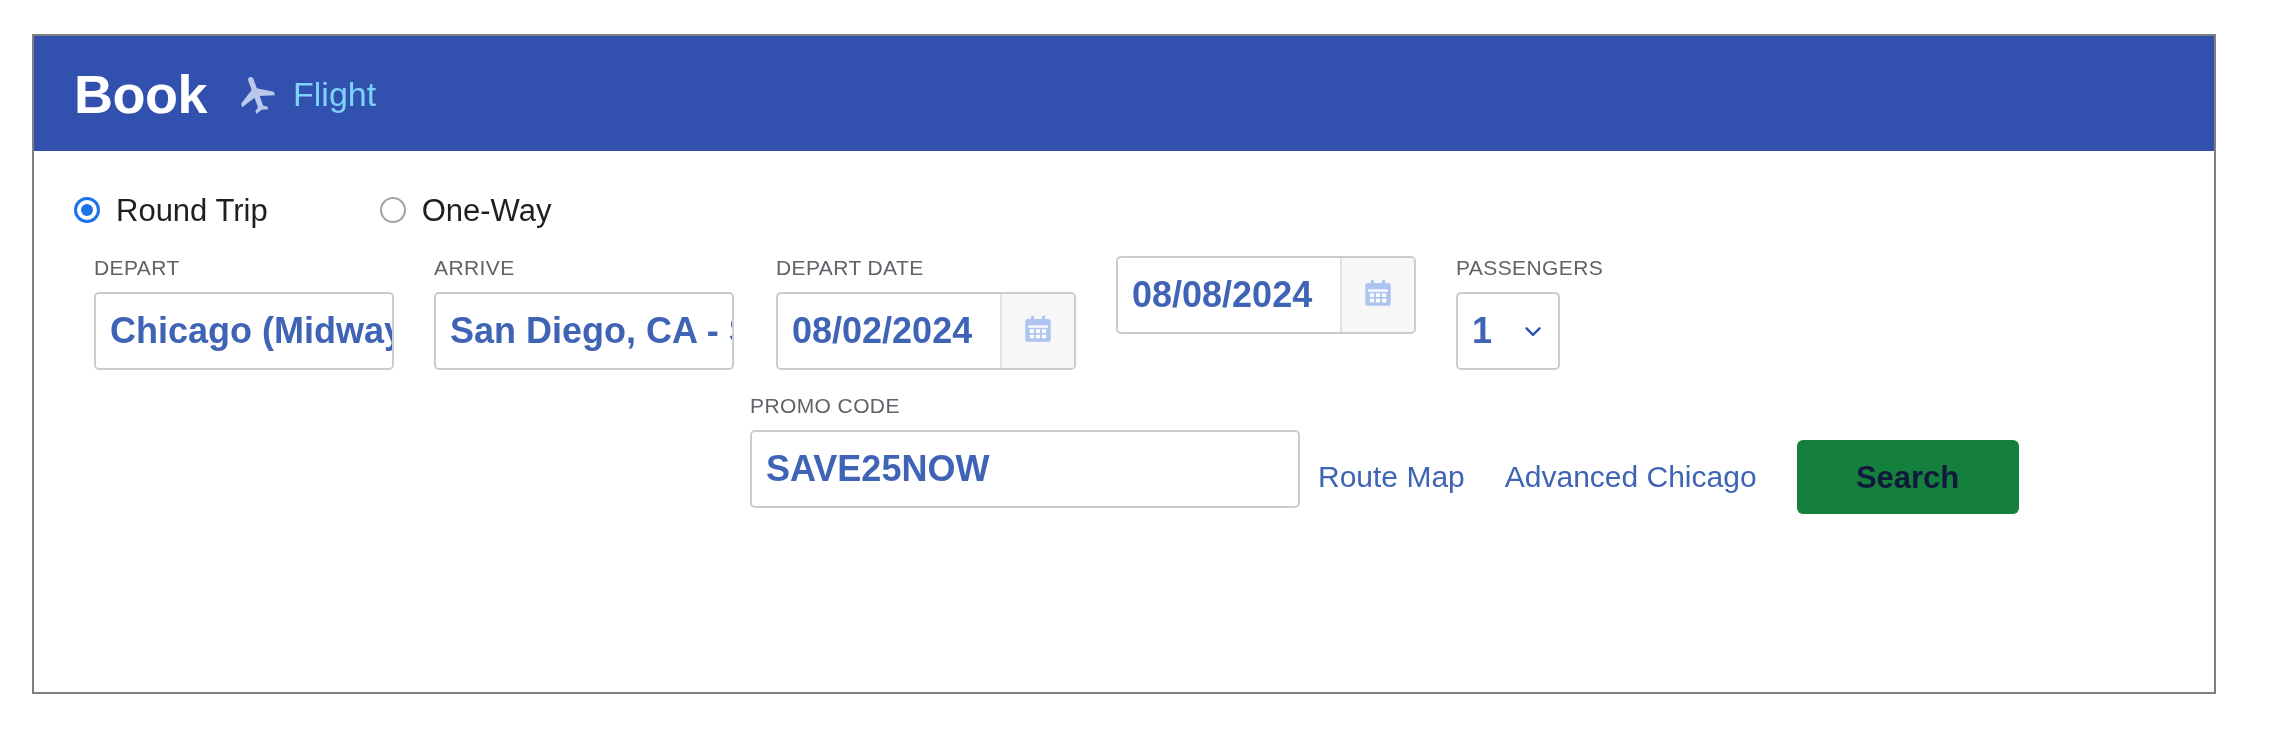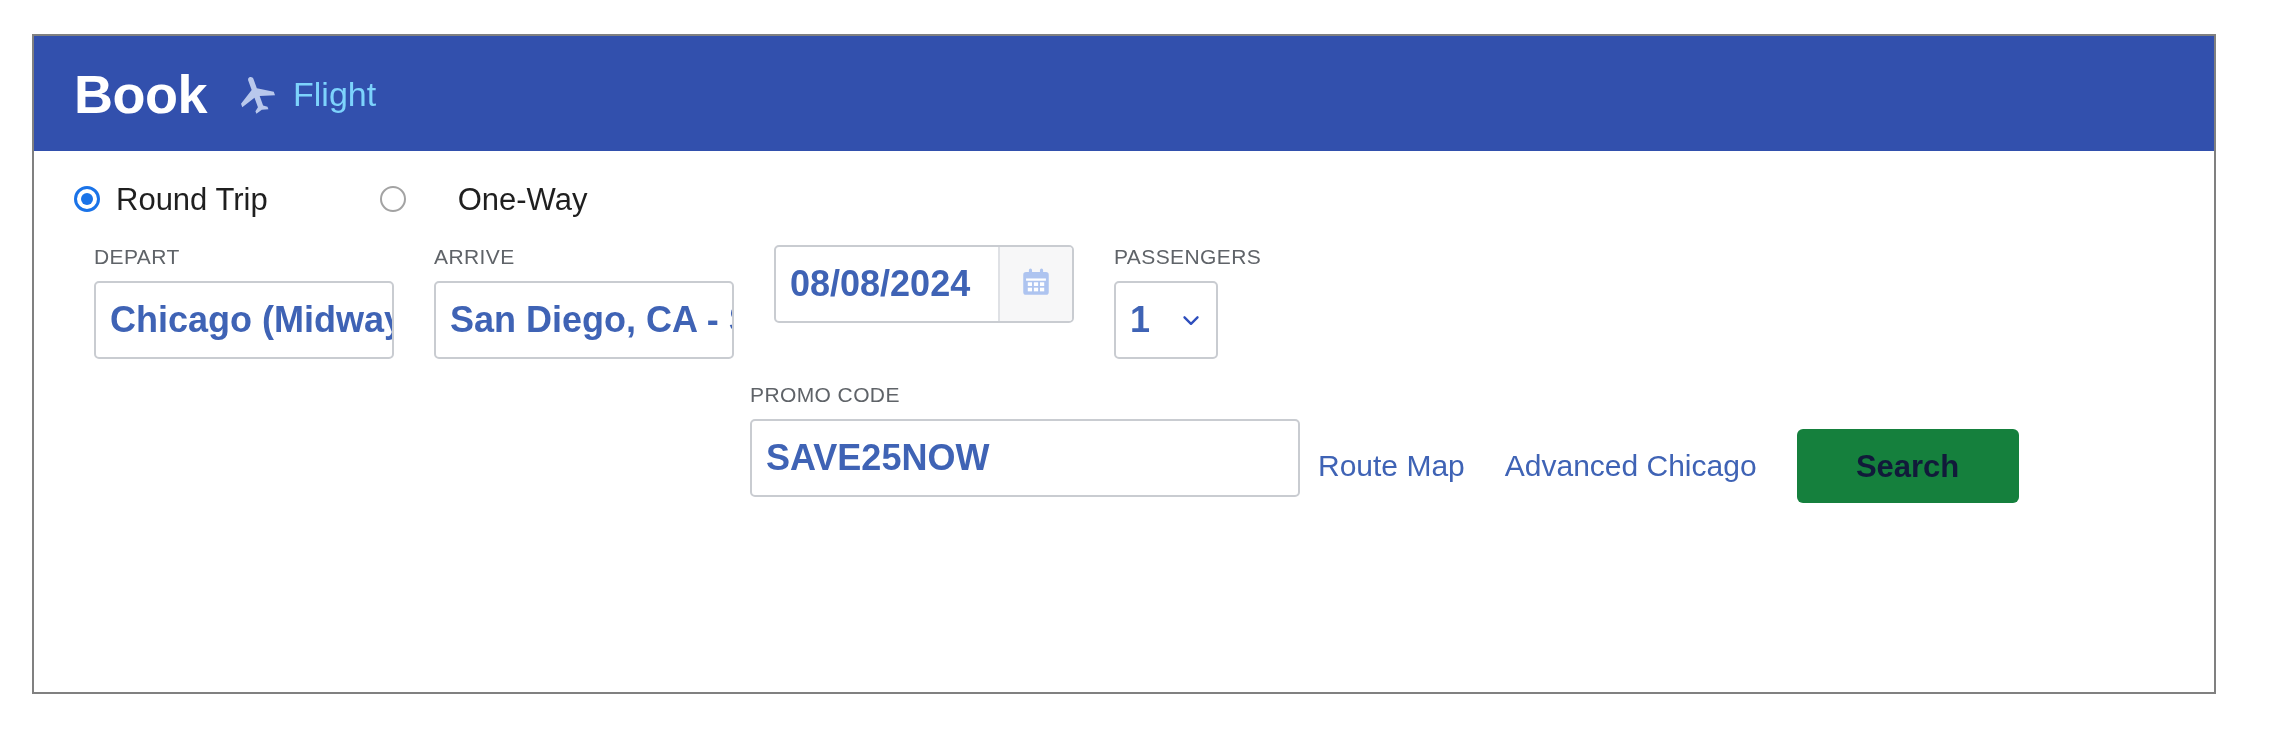--- a/index.html
+++ b/index.html
@@ -58,37 +58,37 @@
   .brand-flight {
     color: #7dd3fc;
     font-size: 34px;
     font-weight: normal;
     margin-left: 14px;
     line-height: 1;
   }
 
   
   .card-body {
-    padding: 26px 40px 0 40px;
+    padding: 37px 40px 0 40px;
     box-sizing: border-box;
   }
 
   
   .trip-type-row {
     display: flex;
     align-items: center;
     height: 44px;
     margin-bottom: 24px;
   }
   .radio-option {
     display: flex;
     align-items: center;
     cursor: pointer;
   }
-  .radio-option + .radio-option { margin-left: 112px; gap: 36px; }
+  .radio-option + .radio-option { margin-left: 112px; }
 
   .radio-dot {
     width: 26px;
     height: 26px;
     border-radius: 50%;
     box-sizing: border-box;
     flex: none;
     position: relative;
   }
   .radio-dot.checked {
@@ -275,20 +275,42 @@
           </div>
         </div>
 
         <div class="col-arrive">
           <div class="field-label">ARRIVE</div>
           <div class="input-box">
             <span class="input-value" title="To">San Diego, CA - SAN</span>
           </div>
         </div>
 
+        <div class="col-dpdate">
+          <div class="field-label">DEPART DATE</div>
+          <div class="input-box date-box">
+            <span class="input-value" title="MM/DD/YYYY">08/02/2024</span>
+            <span class="cal-btn">
+              <span>
+                <svg width="34" height="34" viewBox="0 0 24 24" aria-hidden="true">
+                  <rect x="3" y="5" width="18" height="16" rx="2" fill="#aec4f0"></rect>
+                  <rect x="7" y="2.5" width="2.2" height="4" rx="1.1" fill="#aec4f0"></rect>
+                  <rect x="14.8" y="2.5" width="2.2" height="4" rx="1.1" fill="#aec4f0"></rect>
+                  <rect x="5" y="9.5" width="14" height="1.6" fill="#ffffff"></rect>
+                  <rect x="6.2" y="12.2" width="3" height="2.6" fill="#ffffff"></rect>
+                  <rect x="10.5" y="12.2" width="3" height="2.6" fill="#ffffff"></rect>
+                  <rect x="14.8" y="12.2" width="3" height="2.6" fill="#ffffff"></rect>
+                  <rect x="6.2" y="16" width="3" height="2.6" fill="#ffffff"></rect>
+                  <rect x="10.5" y="16" width="3" height="2.6" fill="#ffffff"></rect>
+                  <rect x="14.8" y="16" width="3" height="2.6" fill="#ffffff"></rect>
+                </svg>
+              </span>
+            </span>
+          </div>
+        </div>
 
         <div class="col-rtdate">
           <div class="input-box date-box">
             <span class="input-value" title="MM/DD/YYYY">08/08/2024</span>
             <span class="cal-btn">
               <span>
                 <svg width="34" height="34" viewBox="0 0 24 24" aria-hidden="true">
                   <rect x="3" y="5" width="18" height="16" rx="2" fill="#aec4f0"></rect>
                   <rect x="7" y="2.5" width="2.2" height="4" rx="1.1" fill="#aec4f0"></rect>
                   <rect x="14.8" y="2.5" width="2.2" height="4" rx="1.1" fill="#aec4f0"></rect>

